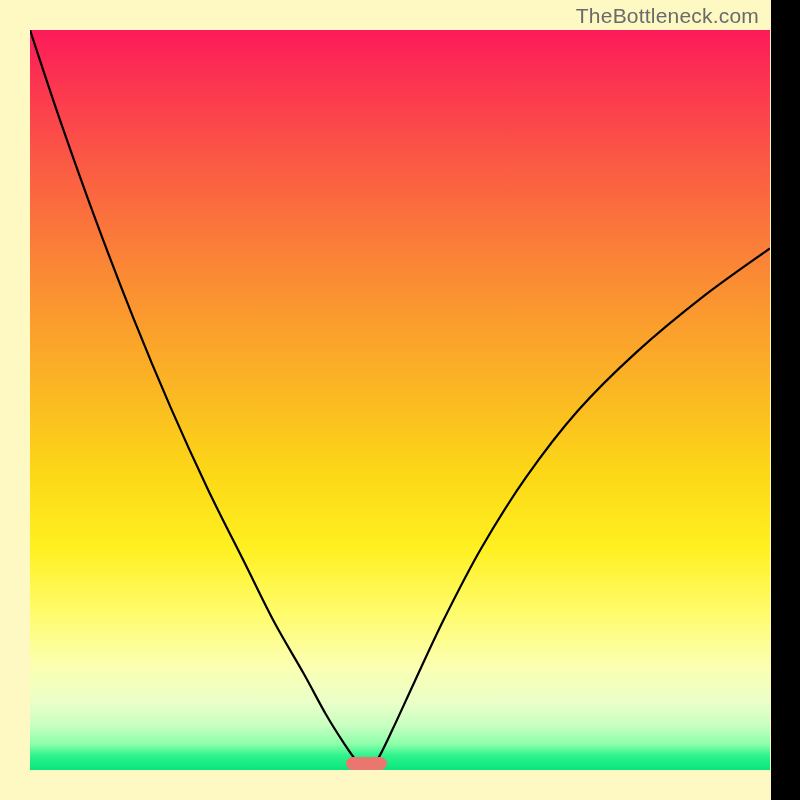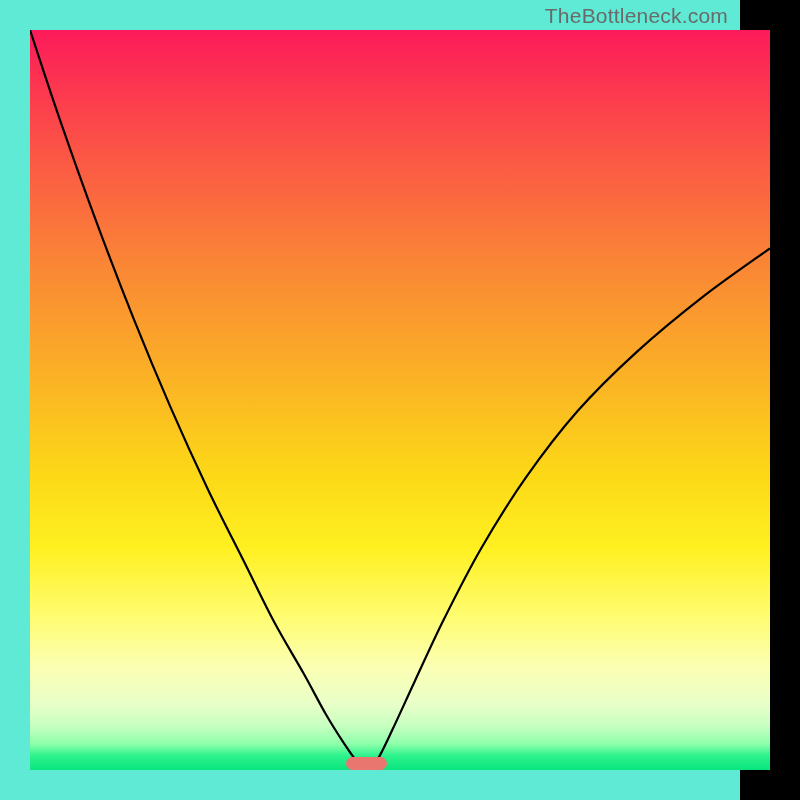--- a/index.html
+++ b/index.html
@@ -8,21 +8,22 @@
     width: 800px;
     height: 800px;
     background: #000;
     overflow: hidden;
     font-family: Arial, Helvetica, sans-serif;
   }
   .frame {
     position: relative;
     width: 740px;
     height: 800px;
-    background: #5eead4;
+    background: #fef9c3;
+    padding-left: 31px;
   }
   .watermark {
     position: absolute;
     top: 4px;
     right: 12px;
     color: #6a6a6a;
     font-size: 21px;
     font-weight: 500;
     letter-spacing: 0.2px;
   }

